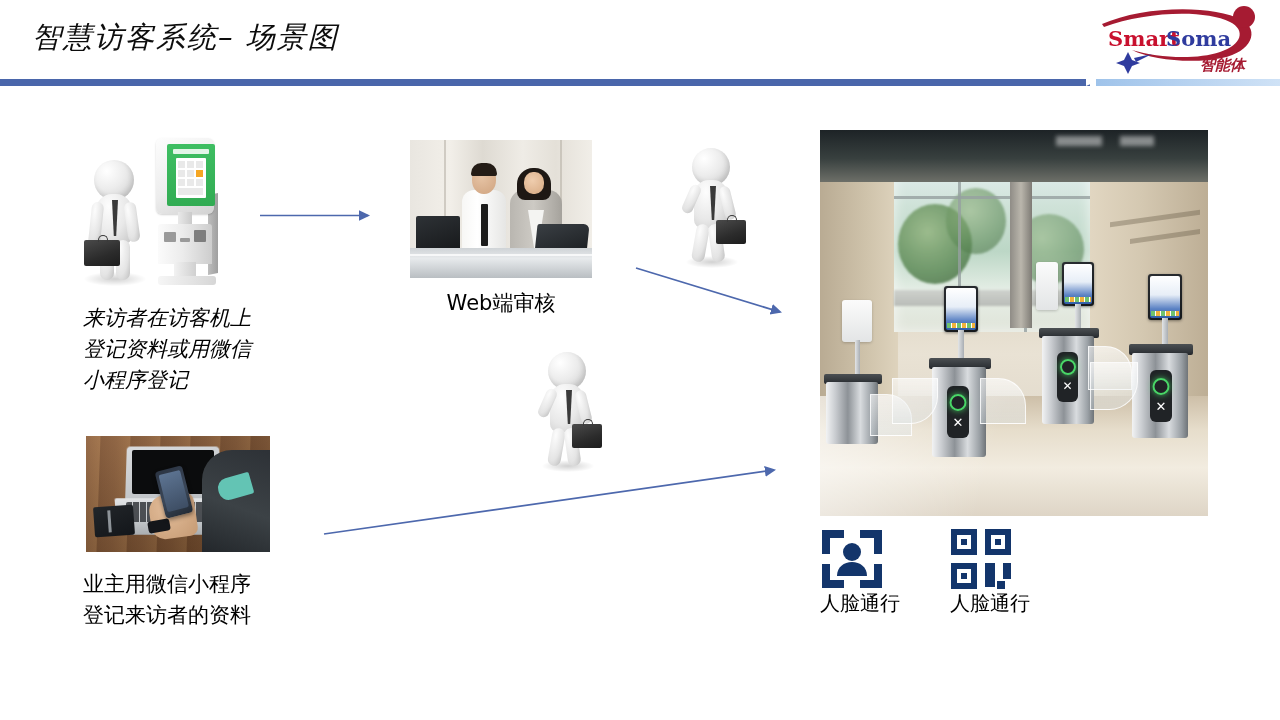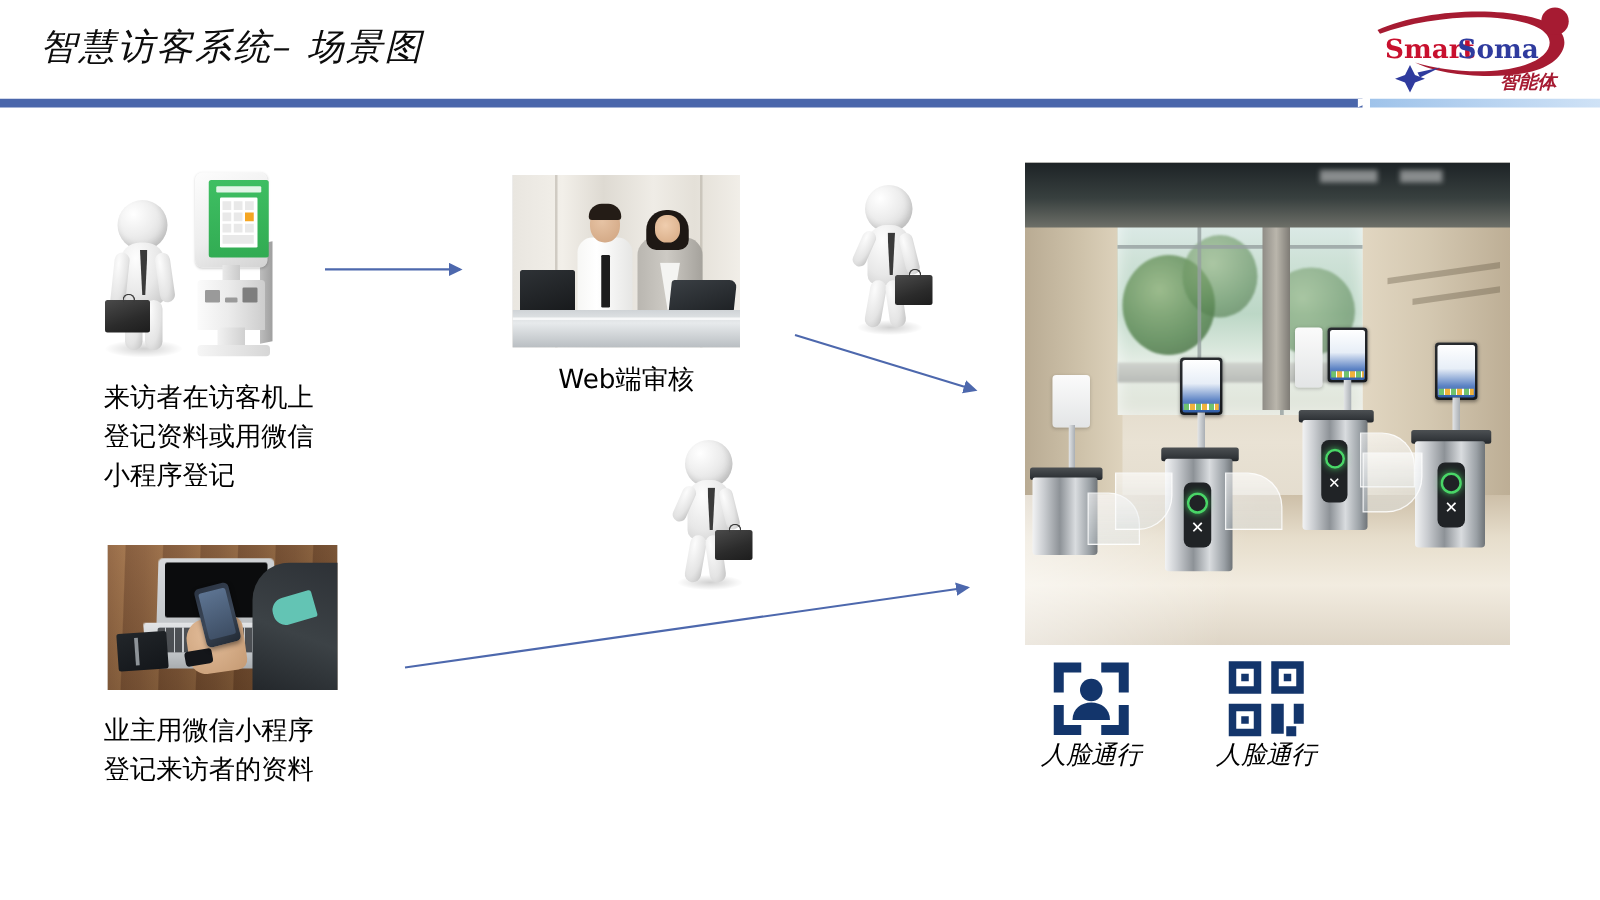--- a/index.html
+++ b/index.html
@@ -514,22 +514,21 @@
   .arrow-svg { position:absolute; overflow:visible; }
 
   
   .mode-row {
     position: absolute;
     left: 820px; top: 528px;
     width: 392px; height: 112px;
   }
   .mode {
     position: absolute;
-    text-align: center;
-    font-style: italic;
+    text-align: left;
   }
   .mode .glyph { height: 62px; }
   .mode .mode-label {
     font-size: 20px;
     color: #000;
     white-space: nowrap;
   }
 </style>
 </head>
 <body>
@@ -593,21 +592,21 @@
     <div class="k-body">
       <span class="slot" style="left:6px; top:8px; width:12px; height:10px;"></span>
       <span class="slot" style="left:22px; top:14px; width:10px; height:4px;"></span>
       <span class="slot" style="left:36px; top:6px; width:12px; height:12px; background:#7e7e7e;"></span>
     </div>
     <div class="k-stem"></div>
     <div class="k-base"></div>
   </div>
 </div>
 
-<div class="caption" style="left:83px; top:303px; width:220px;">来访者在访客机上
+<div class="caption" style="left:83px; top:303px; width:220px;font-style:italic;">来访者在访客机上
 登记资料或用微信
 小程序登记</div>
 
 <svg class="arrow-svg" style="left:258px; top:205px;" width="122" height="22">
   <defs>
     <marker id="ah1" markerWidth="7" markerHeight="7" refX="5.4" refY="3.2" orient="auto">
       <path d="M0,0 L6.6,3.2 L0,6.4 Z" fill="#4d68ad"></path>
     </marker>
   </defs>
   <line x1="2" y1="10.5" x2="110" y2="10.5" stroke="#4d68ad" stroke-width="1.7" marker-end="url(#ah1)"></line>

